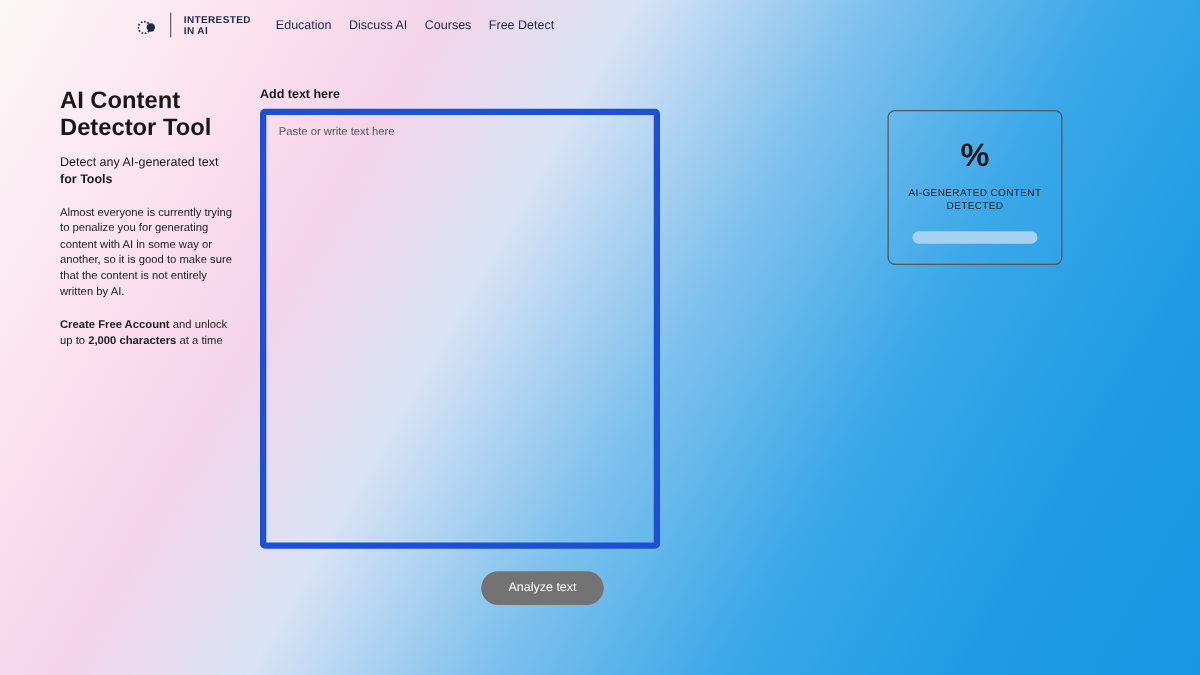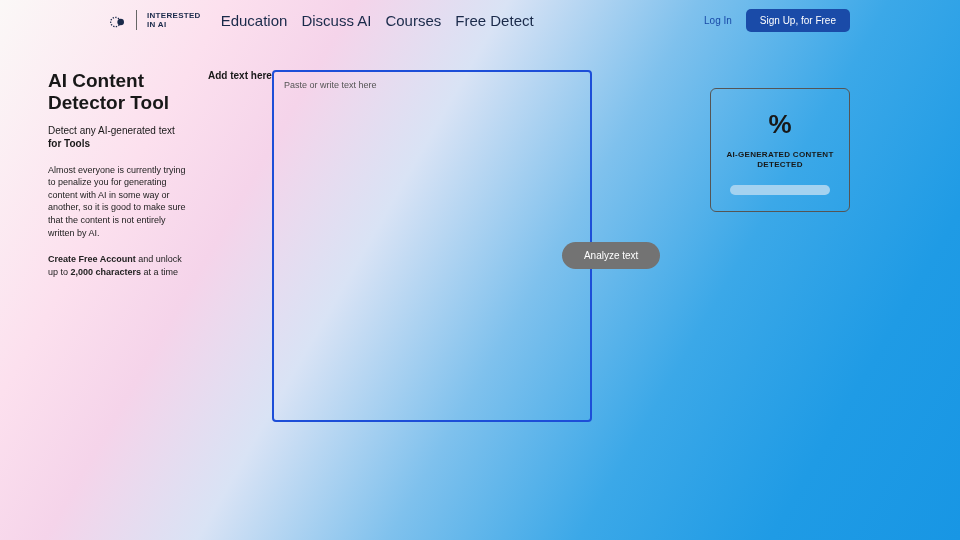--- a/index.html
+++ b/index.html
@@ -38,21 +38,21 @@
       color: #1a2a4a;
       line-height: 1.1;
       letter-spacing: 0.3px;
     }
     .nav {
       display: flex;
       gap: 14px;
       margin-left: 20px;
     }
     .nav a {
-      font-size: 15px;
+      font-size: 10px;
       color: #1a2a4a;
       text-decoration: none;
       font-weight: 400;
     }
     .header-right {
       margin-left: auto;
       display: flex;
       align-items: center;
       gap: 14px;
     }
@@ -96,32 +96,32 @@
     .para {
       font-size: 9px;
       color: #222;
       line-height: 1.4;
       margin-bottom: 14px;
     }
     .para .bold { font-weight: 700; }
     .center-col {
       flex: 1;
       display: flex;
-      flex-direction: row;
+      flex-direction: column;
     }
     .input-label {
       font-size: 10px;
       font-weight: 700;
       color: #181818;
       margin-bottom: 6px;
     }
     .textarea {
       width: 320px;
       height: 352px;
-      border: 2px solid #1d4ed8;
+      border: 5px solid #1d4ed8;
       border-radius: 4px;
       background: transparent;
       padding: 8px 10px;
       font-size: 9px;
       color: #444;
       resize: none;
       font-family: inherit;
     }
     .textarea::placeholder { color: #555; }
     .analyze-btn {
@@ -148,21 +148,21 @@
       margin-top: 18px;
     }
     .percent-icon {
       font-size: 26px;
       font-weight: 700;
       color: #181818;
       margin-bottom: 10px;
     }
     .result-label {
       font-size: 8px;
-      font-weight: 700;
+      font-weight: 400;
       color: #181818;
       letter-spacing: 0.3px;
       line-height: 1.3;
       margin-bottom: 14px;
     }
     .progress {
       height: 10px;
       background: #a4d2f0;
       border-radius: 6px;
       width: 100px;
@@ -184,24 +184,20 @@
     <span class="logo-text">
       <span>INTERESTED</span><br><span>IN AI</span>
     </span>
   </div>
   <nav class="nav">
     <a href="#">Education</a>
     <a href="#">Discuss AI</a>
     <a href="#">Courses</a>
     <a href="#">Free Detect</a>
   </nav>
-  <div class="header-right">
-    <a href="#" class="login-link">Log In</a>
-    <button class="signup-btn">Sign Up, for Free</button>
-  </div>
 </div>
 
 <div class="main">
   <div class="left-col">
     <h1 class="title">AI Content Detector Tool</h1>
     <p class="subtitle">
       <span>Detect any AI-generated text </span><span class="bold">for Tools</span>
     </p>
     <p class="para">Almost everyone is currently trying to penalize you for generating content with AI in some way or another, so it is good to make sure that the content is not entirely written by AI.</p>
     <p class="para">

